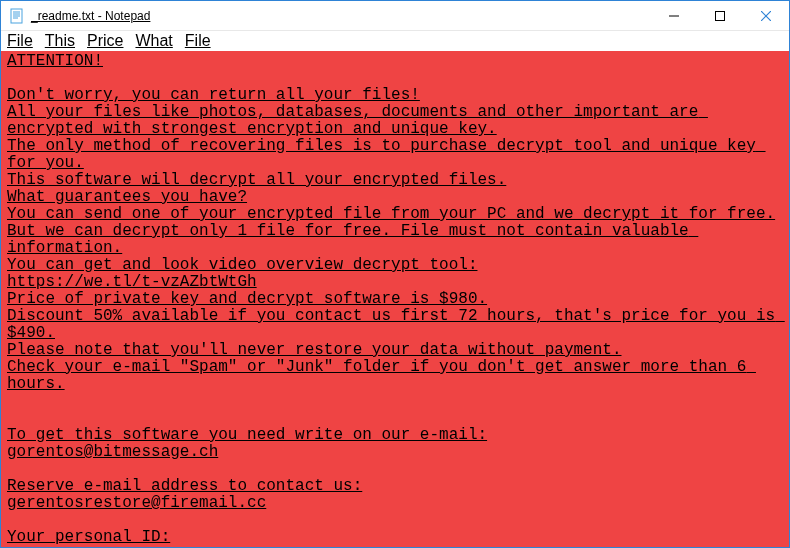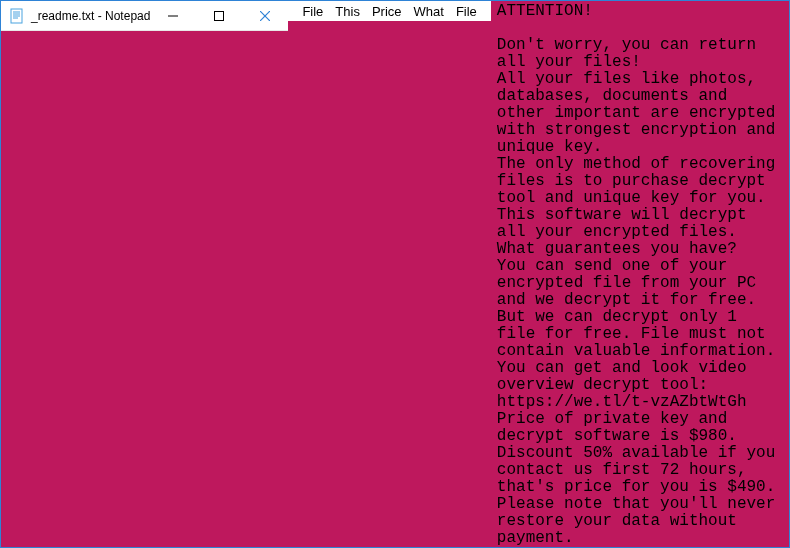--- a/index.html
+++ b/index.html
@@ -1,23 +1,23 @@
 <!DOCTYPE html>
 <html><head>
 <meta charset="utf-8">
 <style>
   * { margin: 0; padding: 0; box-sizing: border-box; }
   html, body { width: 790px; height: 548px; font-family: "Segoe UI", Tahoma, sans-serif; background: #fff; overflow: hidden; }
-  .window { width: 790px; height: 548px; border: 1px solid #2e83d6; display: flex; flex-direction: row; background: #be185d; }
+  .window { width: 790px; height: 548px; border: 1px solid #2e83d6; display: flex; flex-direction: column; background: #ef4444; text-decoration: underline; }
   .titlebar { height: 30px; display: flex; align-items: center; background: #fff; border-bottom: 1px solid #e8e8e8; }
   .title-icon { width: 16px; height: 16px; margin-left: 8px; margin-right: 6px; display: flex; align-items: center; justify-content: center; }
   .title-text { font-size: 12px; color: #000; flex: 1; }
   .win-controls { display: flex; height: 100%; }
   .win-btn { width: 46px; height: 100%; display: flex; align-items: center; justify-content: center; background: #fff; }
-  .menubar { height: 20px; display: flex; align-items: center; padding: 0 8px; background: #fff; font-size: 13px; }
+  .menubar { height: 20px; display: flex; align-items: center; padding: 0 0; background: #fff; font-size: 16px; }
   .menu-item { padding: 1px 6px; cursor: default; }
   .content { flex: 1; padding: 2px 6px; font-family: Consolas, "Courier New", monospace; font-size: 16px; line-height: 17px; white-space: pre-wrap; word-wrap: break-word; overflow: auto; color: #000; }
 </style>
 </head>
 <body>
 
 <div class="window">
 
   <div class="titlebar">
     <span class="title-icon">

